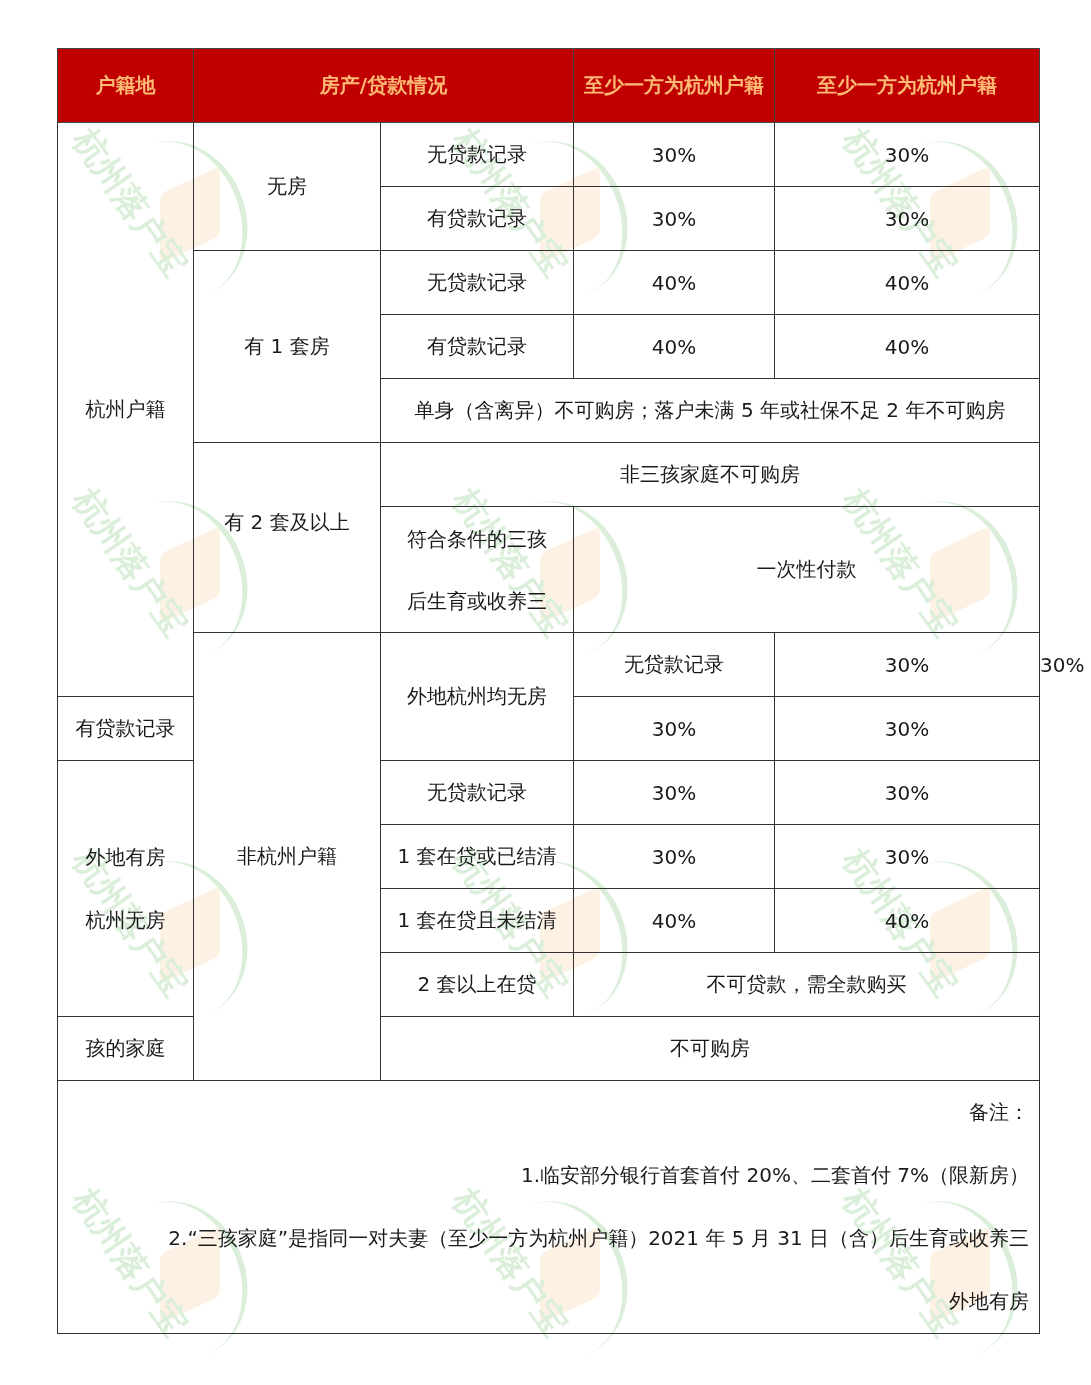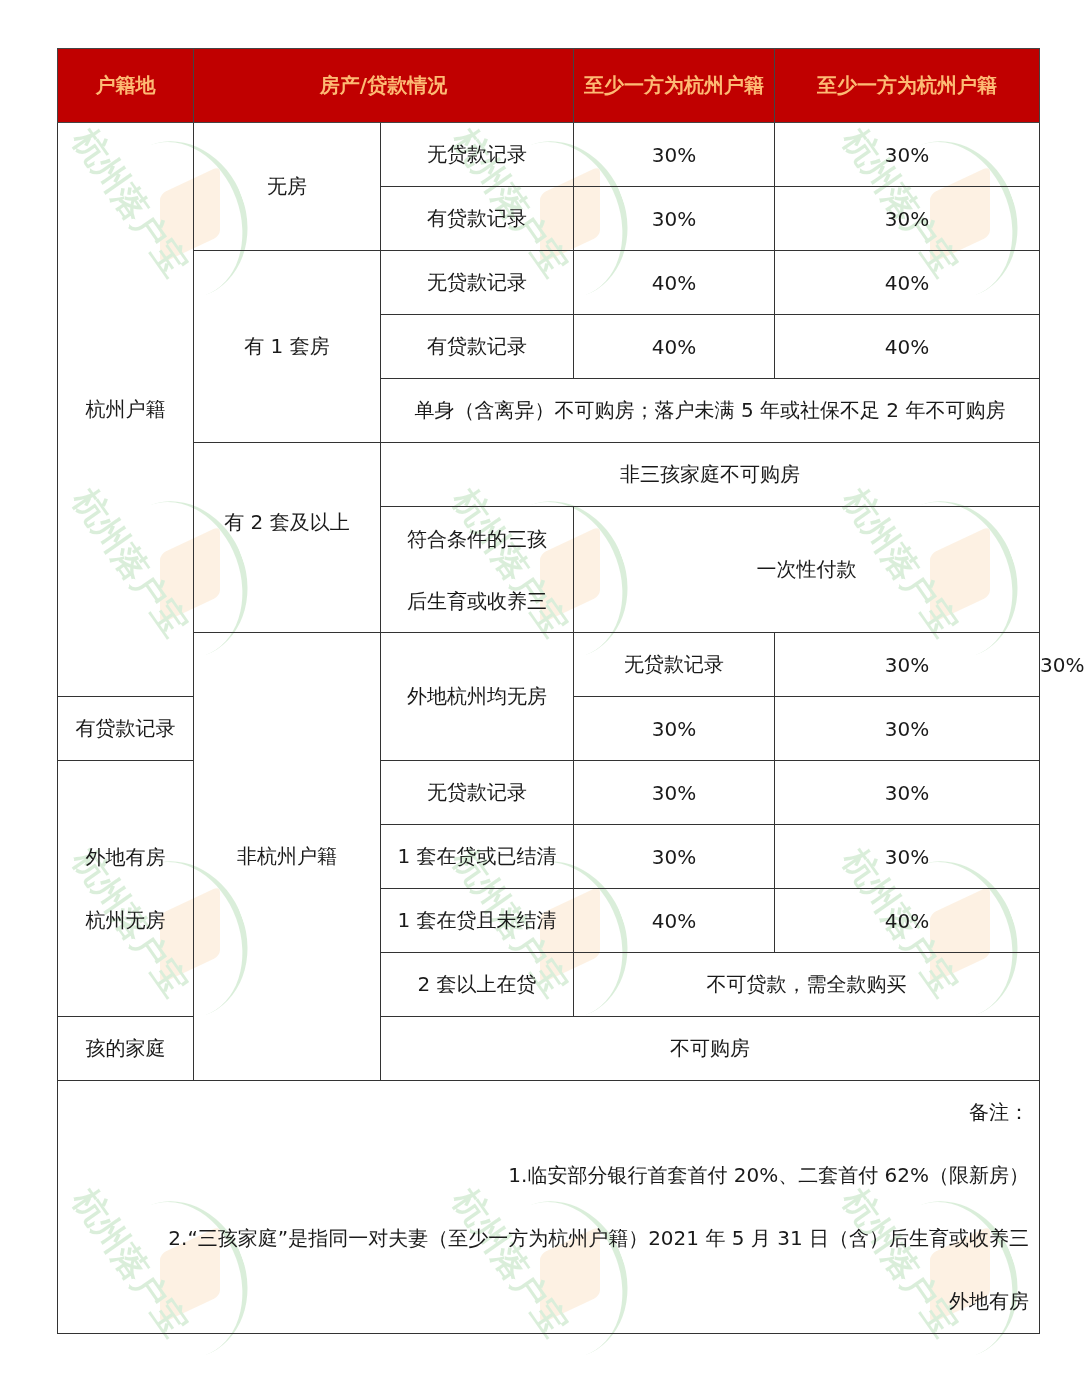--- a/index.html
+++ b/index.html
@@ -179,19 +179,19 @@
     <td colspan="2">不可贷款，需全款购买</td>
   </tr>
   <tr>
     <td>孩的家庭</td>
     <td colspan="3">不可购房</td>
   </tr>
 
   <tr>
     <td colspan="5" class="notes">
       <span class="n">备注：</span>
-      <span class="n">1.临安部分银行首套首付 20%、二套首付 62%（限新房）</span>
+      <span class="n">1.临安部分银行首套首付 20%、二套首付 7%（限新房）</span>
       <span class="n">2.“三孩家庭”是指同一对夫妻（至少一方为杭州户籍）2021 年 5 月 31 日（含）后生育或收养三</span>
       <span class="n">外地有房</span>
     </td>
   </tr>
 </tbody>
   </table>
 
 </body></html>

